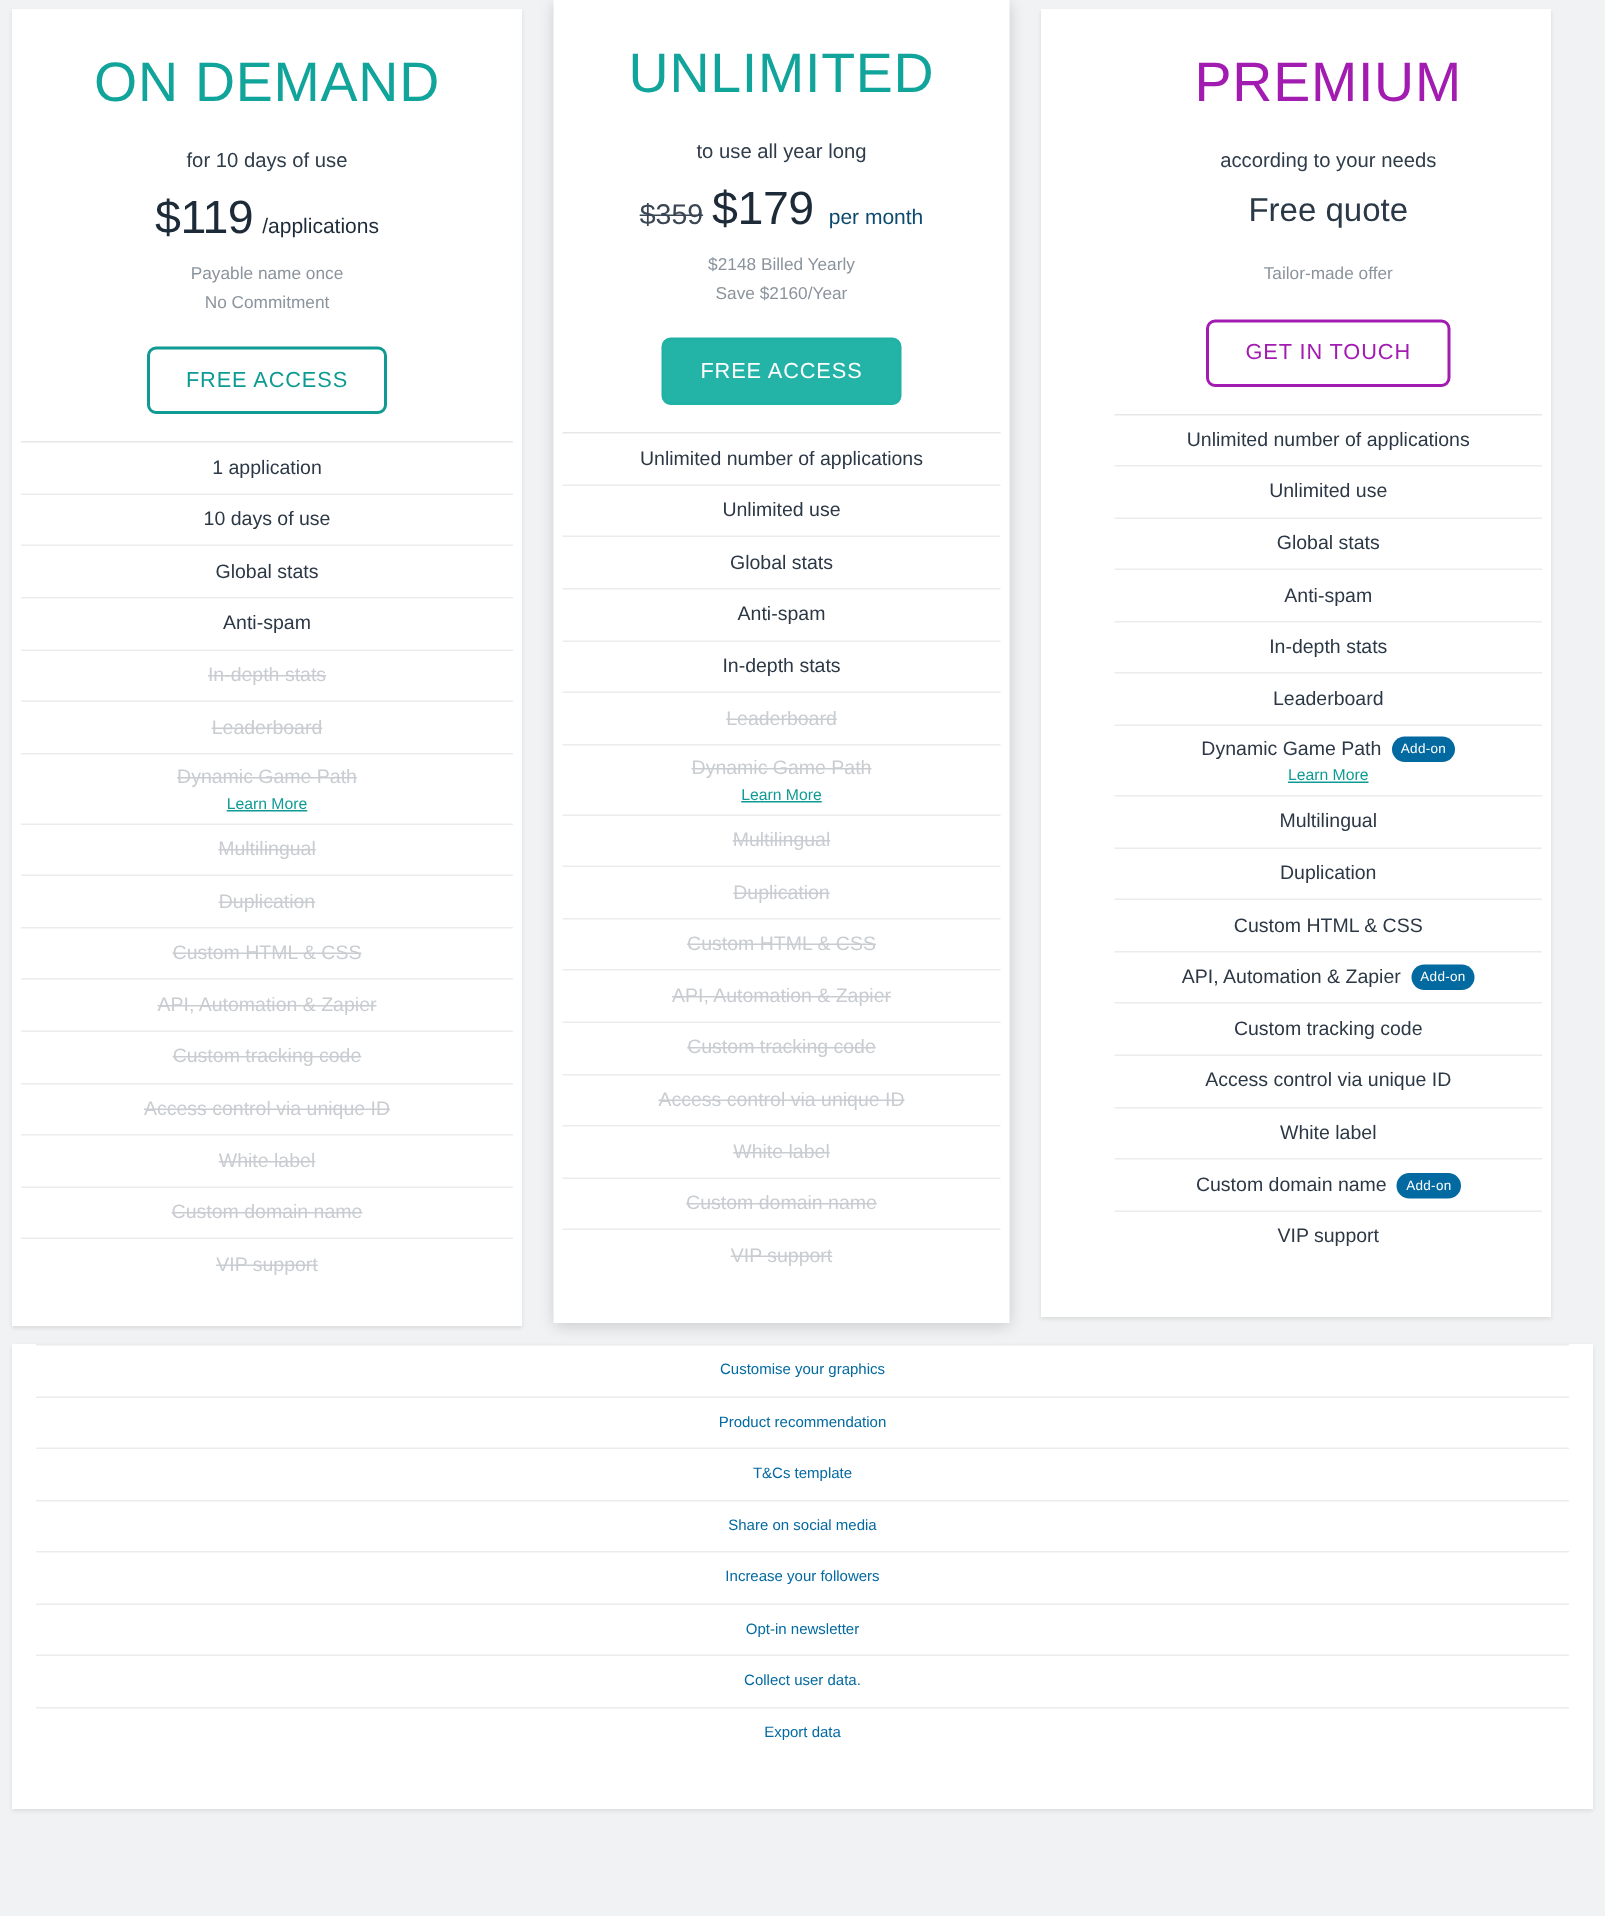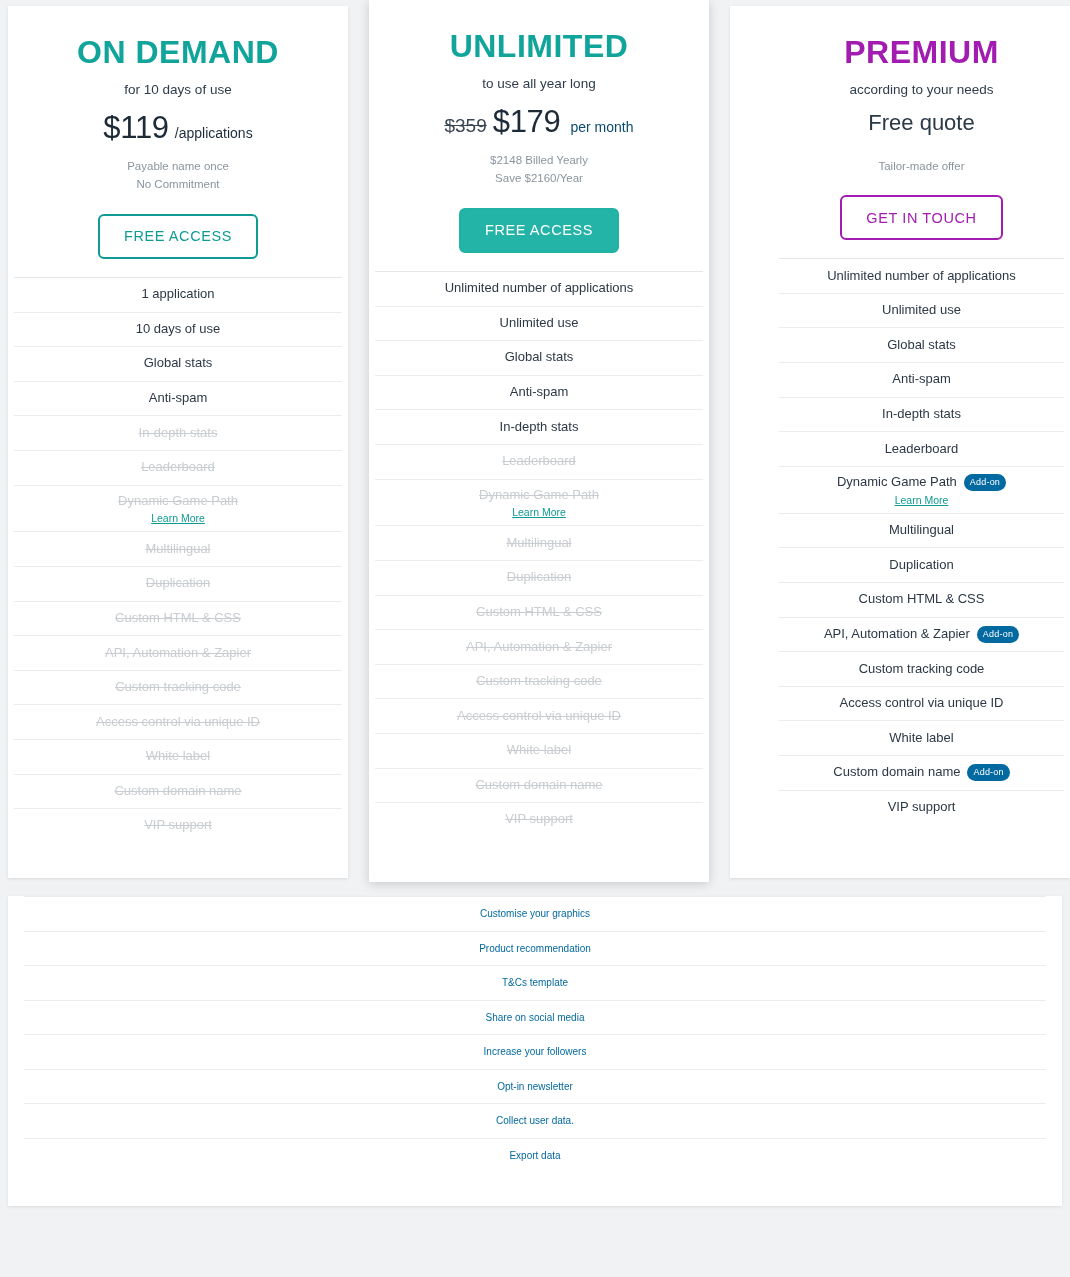--- a/index.html
+++ b/index.html
@@ -21,31 +21,31 @@
     display: flex;
     align-items: flex-start;
   }
 
   .card {
     background: #ffffff;
     position: relative;
   }
 
   .card.ondemand  { width: 340px; margin-left: 8px;  margin-top: 6px;  min-height: 872px; box-shadow: 0 1px 3px rgba(0,0,0,.10); }
-  .card.unlimited { width: 340px; margin-left: 21px; margin-top: 0px;  min-height: 882px; box-shadow: 0 2px 10px rgba(0,0,0,.17); z-index: 5; }
+  .card.unlimited { width: 304px; margin-left: 21px; margin-top: 0px;  min-height: 882px; box-shadow: 0 2px 10px rgba(0,0,0,.17); z-index: 5; }
   .card.premium   { width: 340px; margin-left: 21px; margin-top: 6px;  min-height: 872px; box-shadow: 0 1px 3px rgba(0,0,0,.10); padding-left: 43px; }
 
   .card-head { padding: 30px 14px 18px; text-align: center; }
 
   .plan-title {
-    font-size: 32px;
-    font-weight: 700;
+    font-size: 37px;
+    font-weight: 400;
     letter-spacing: .5px;
     line-height: 1.05;
-    margin-bottom: 12px;
+    margin-bottom: 24px;
   }
   .plan-title.teal   { color: #11a49b; }
   .plan-title.purple { color: #a21cb1; }
 
   .plan-sub {
     font-size: 13.5px;
     color: #2f3c4a;
     margin-bottom: 13px;
     font-weight: 400;
   }

